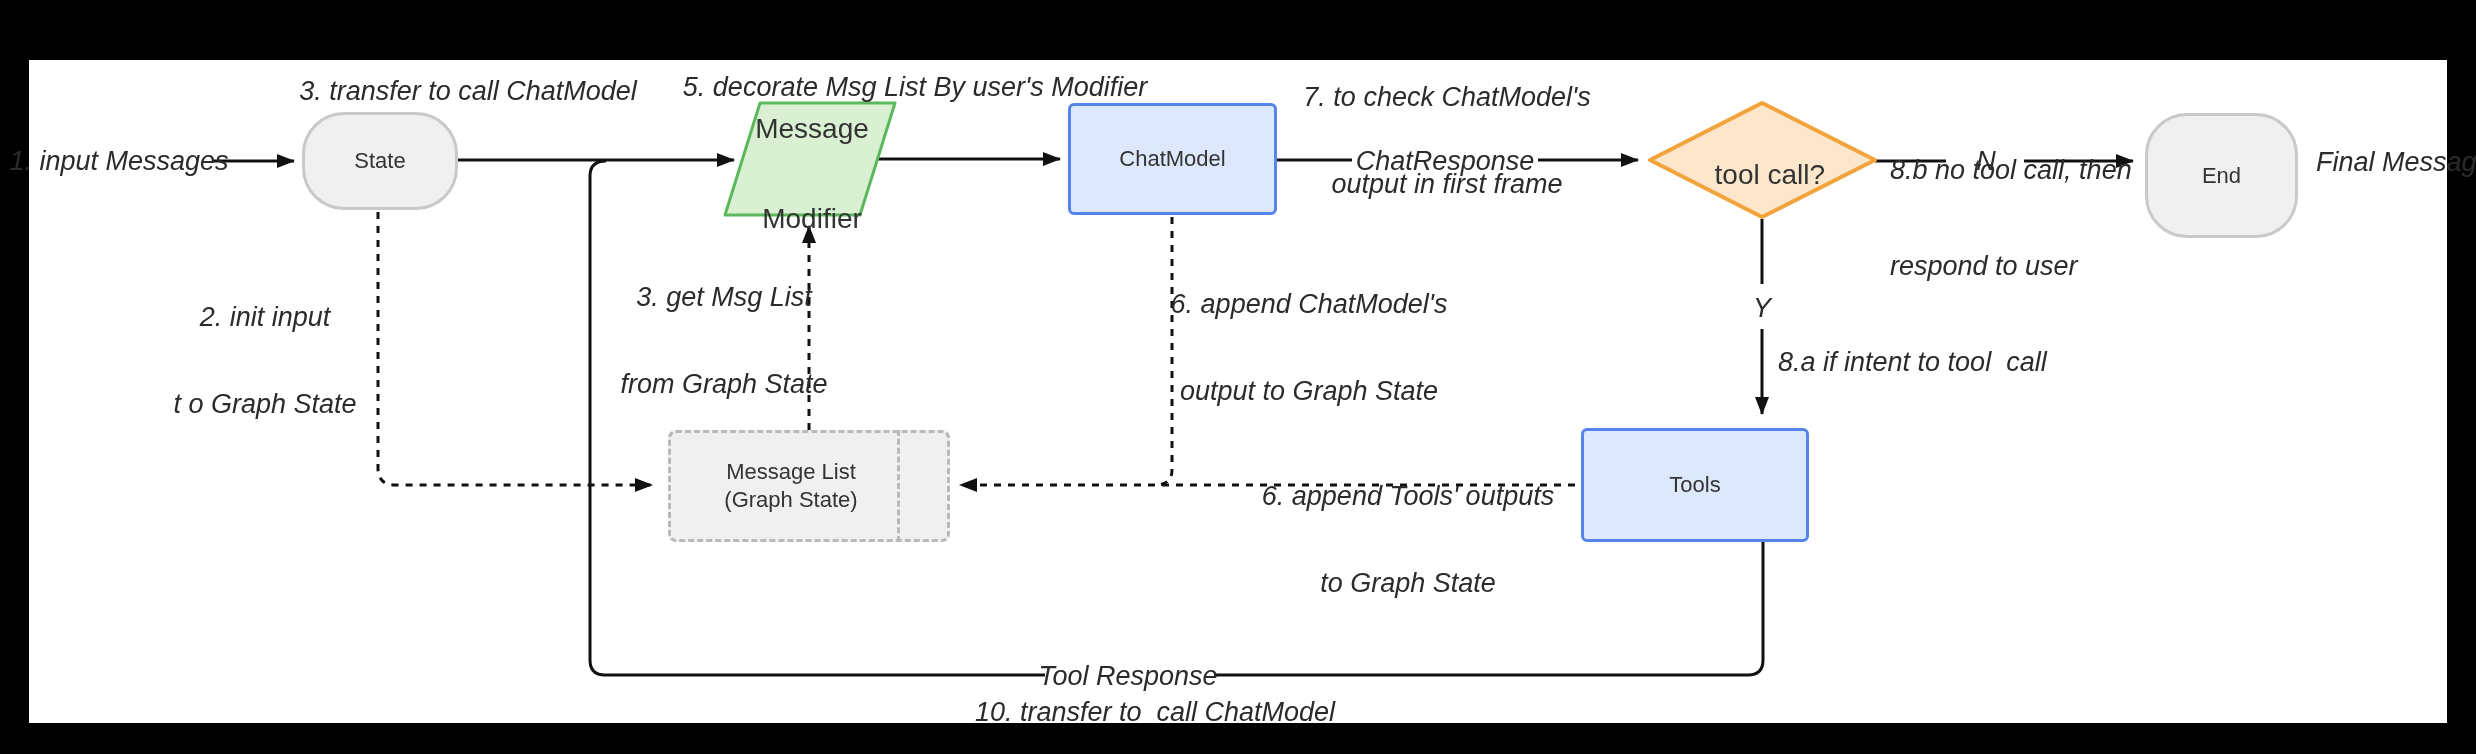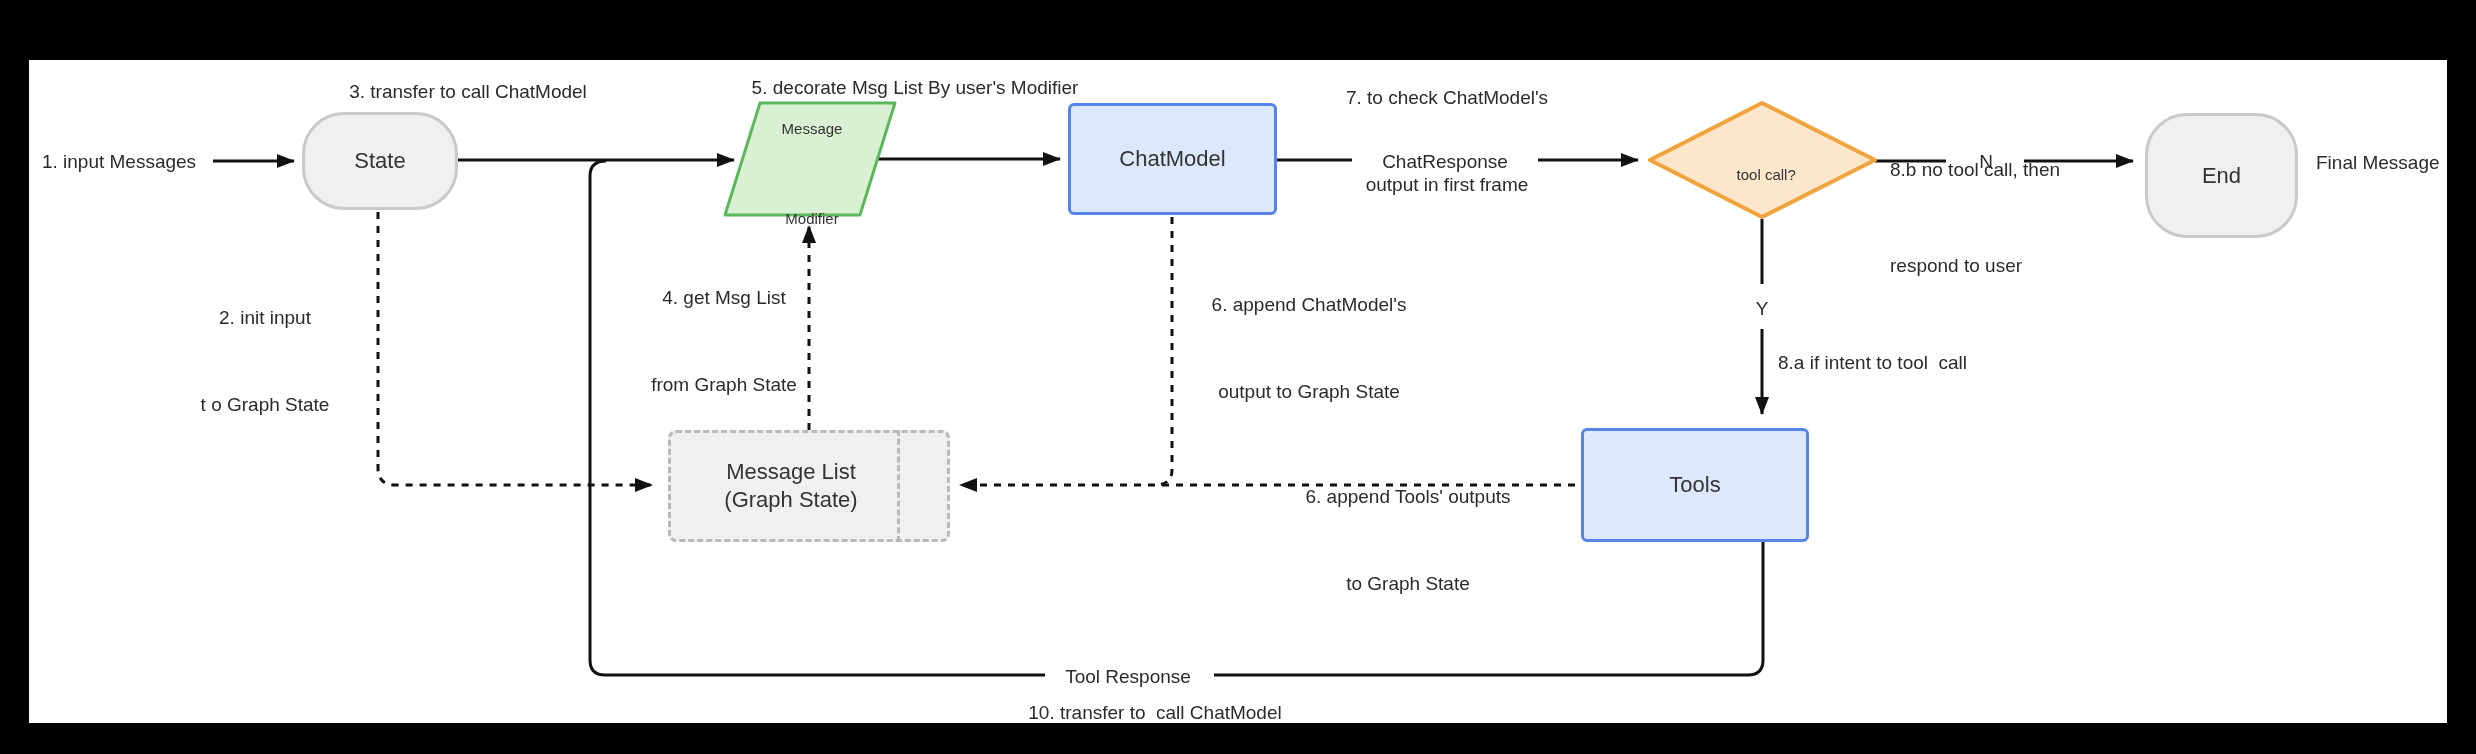--- a/index.html
+++ b/index.html
@@ -13,23 +13,23 @@
         font-size:22px;line-height:28px;}
   .stadium{background:var(--gray-fill,#f0f0f1);border:3px solid var(--gray-border,#c9c9c9);
            border-radius:42px;}
   .bluebox{background:var(--blue-fill,#dde8fc);border:3px solid var(--blue-border,#5585e8);
            border-radius:6px;}
   .dashedbox{background:var(--gray-fill,#f0f0f1);border:3px dashed var(--ml-border,#b9b9b9);
              border-radius:8px;}
   .ml-divider{position:absolute;top:-3px;bottom:-3px;right:47px;width:0;
               border-left:3px dashed var(--ml-border,#b9b9b9);}
   .overlay-label{position:absolute;transform:translate(-50%,-50%);text-align:center;
-                 color:var(--text,#333);font-size:15px;line-height:30px;white-space:pre;}
-  .lbl{position:absolute;color:var(--label,#2b2b2b);font-size:19px;line-height:29px;
-       white-space:pre;}
+                 color:var(--text,#333);font-size:28px;line-height:30px;white-space:pre;}
+  .lbl{position:absolute;color:var(--label,#2b2b2b);font-size:27px;line-height:29px;
+       white-space:pre;font-style:italic;}
   .lbl.center{transform:translate(-50%,-50%);text-align:center;}
   .lbl.leftalign{text-align:left;}
 </style>
 </head>
 <body>
 
 <div id="surface"></div>
 
 <svg id="wires" viewBox="0 0 2476 754">
   <defs>
@@ -116,21 +116,21 @@
 <div class="lbl center" style="left:1986px;top:161px">N</div>
 
 <div class="lbl" style="left:2316px;top:148px">Final Message</div>
 
 <div class="lbl center" style="left:265px;top:346px">
   <div>2. init input</div>
   <div>t o Graph State</div>
 </div>
 
 <div class="lbl center" style="left:724px;top:326px">
-  <div>4. get Msg List</div>
+  <div>3. get Msg List</div>
   <div>from Graph State</div>
 </div>
 
 <div class="lbl center" style="left:1309px;top:333px">
   <div>6. append ChatModel's</div>
   <div>output to Graph State</div>
 </div>
 
 <div class="lbl center" style="left:1762px;top:308px">Y</div>
 

